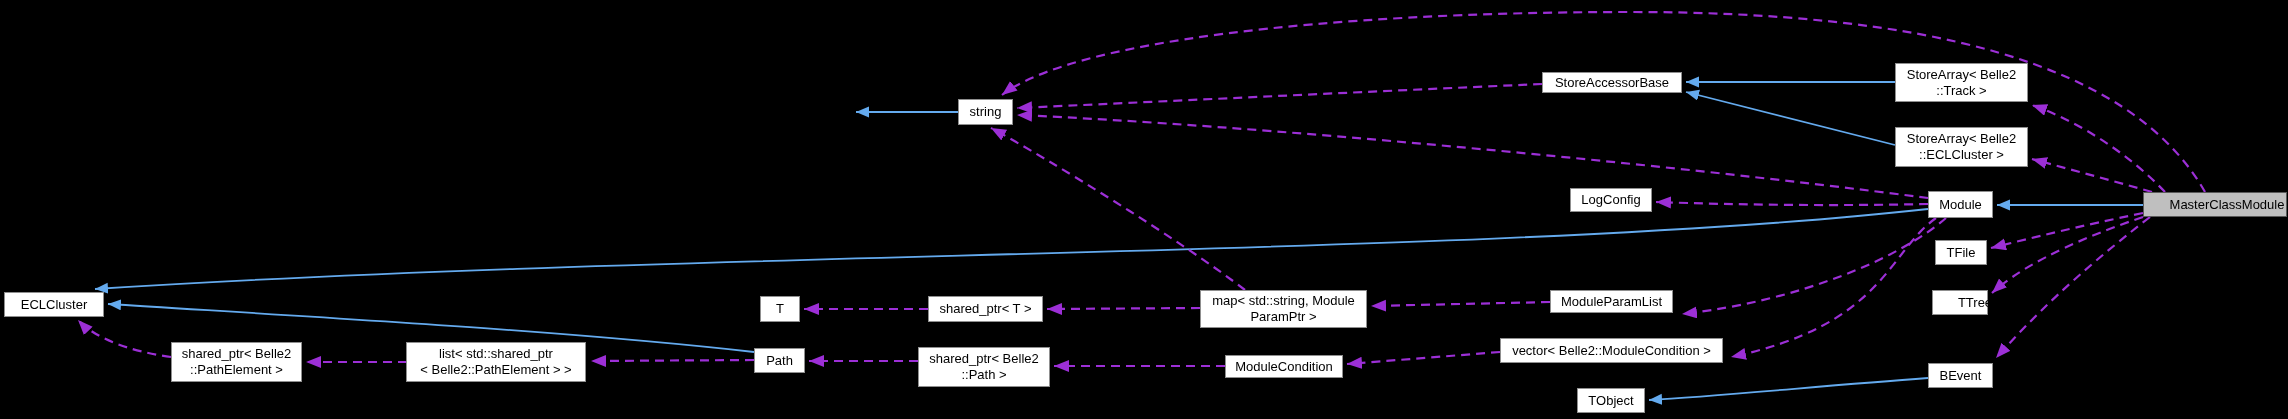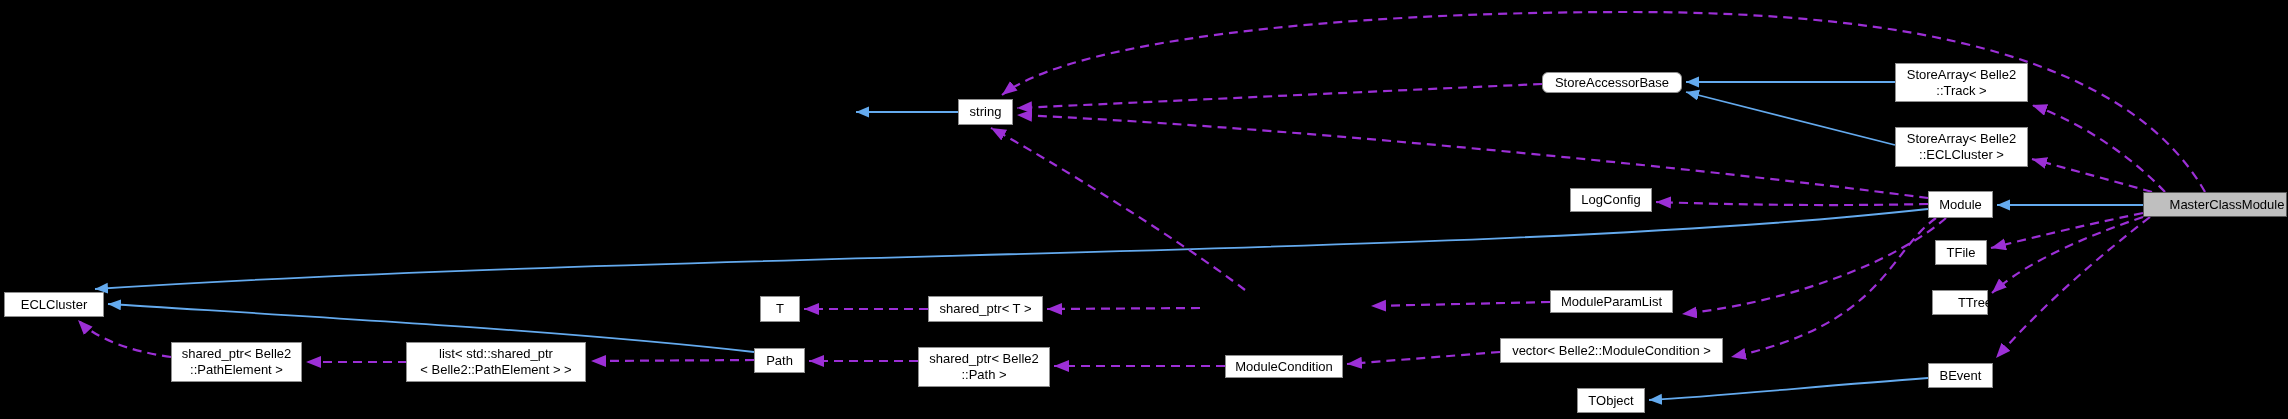--- a/index.html
+++ b/index.html
@@ -83,25 +83,27 @@
     <div class="node" style="left: 171px; top: 342px; width: 131px; height: 40px;">shared_ptr&lt; Belle2
 ::PathElement &gt;</div>
     <div class="node" style="left: 406px; top: 342px; width: 180px; height: 40px;">list&lt; std::shared_ptr
 &lt; Belle2::PathElement &gt; &gt;</div>
     <div class="node" style="left: 958px; top: 99px; width: 55px; height: 26px;">string</div>
     <div class="node" style="left: 760px; top: 296px; width: 40px; height: 26px;">T</div>
     <div class="node" style="left: 928px; top: 296px; width: 115px; height: 26px;">shared_ptr&lt; T &gt;</div>
     <div class="node" style="left: 754px; top: 348px; width: 51px; height: 25px;">Path</div>
     <div class="node" style="left: 918px; top: 347px; width: 132px; height: 40px;">shared_ptr&lt; Belle2
 ::Path &gt;</div>
+    <div class="node" style="left: 1200px; top: 290px; width: 167px; height: 38px;">map&lt; std::string, Module
+ParamPtr &gt;</div>
     <div class="node" style="left: 1225px; top: 355px; width: 118px; height: 23px;">ModuleCondition</div>
     <div class="node" style="left: 1550px; top: 290px; width: 123px; height: 23px;">ModuleParamList</div>
     <div class="node" style="left: 1500px; top: 338px; width: 223px; height: 25px;">vector&lt; Belle2::ModuleCondition &gt;</div>
     <div class="node" style="left: 1577px; top: 388px; width: 68px; height: 25px;">TObject</div>
-    <div class="node" style="left: 1542px; top: 72px; width: 140px; height: 21px; border-radius: 6px;">StoreAccessorBase</div>
+    <div class="node" style="left: 1542px; top: 72px; width: 140px; height: 21px;">StoreAccessorBase</div>
     <div class="node" style="left: 1570px; top: 188px; width: 82px; height: 24px;">LogConfig</div>
     <div class="node" style="left: 1895px; top: 63px; width: 133px; height: 39px;">StoreArray&lt; Belle2
 ::Track &gt;</div>
     <div class="node" style="left: 1895px; top: 127px; width: 133px; height: 40px;">StoreArray&lt; Belle2
 ::ECLCluster &gt;</div>
     <div class="node" style="left: 1928px; top: 191px; width: 65px; height: 27px;">Module</div>
     <div class="node" style="left: 1935px; top: 240px; width: 52px; height: 25px;">TFile</div>
     <div class="node" style="left: 1932px; top: 290px; width: 56px; height: 25px; padding-left: 30px;">TTree</div>
     <div class="node" style="left: 1928px; top: 363px; width: 65px; height: 25px;">BEvent</div>
     <div class="node highlight" style="left: 2143px; top: 192px; width: 144px; height: 25px;">MasterClassModule</div>

